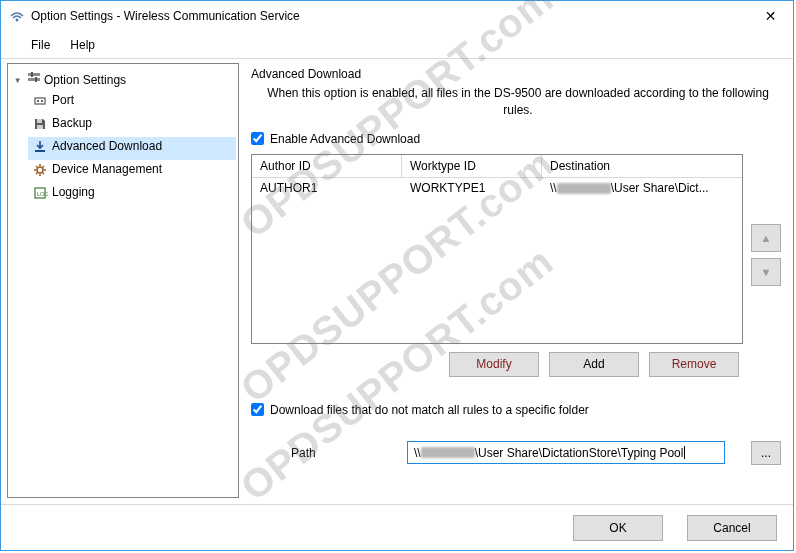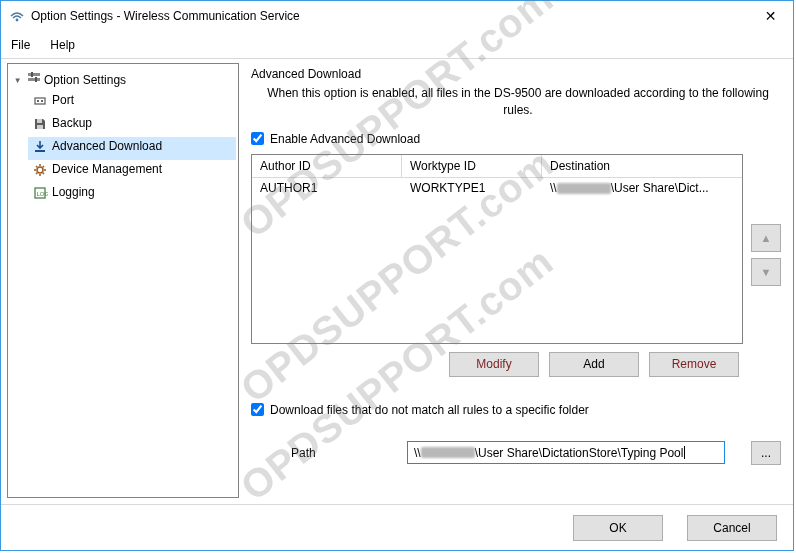--- a/index.html
+++ b/index.html
@@ -1,21 +1,21 @@
 <!DOCTYPE html>
 <html><head>
 <meta charset="utf-8">
 <style>
   html,body{margin:0;padding:0;font-family:"Segoe UI",Tahoma,sans-serif;font-size:12px;color:#000;background:#fff;}
   .window{width:794px;height:551px;border:1px solid #3a99e0;background:#fff;display:flex;flex-direction:column;box-sizing:border-box;position:relative;}
   .titlebar{height:30px;background:#fff;display:flex;align-items:center;padding:0 0 0 8px;border-bottom:1px solid #fff;}
   .app-icon{width:16px;height:16px;margin-right:6px;display:flex;align-items:center;justify-content:center;}
   .titlebar-text{flex:1;font-size:12px;}
   .close-btn{width:45px;height:30px;display:flex;align-items:center;justify-content:center;font-size:14px;font-family:Arial;cursor:pointer;}
-  .menubar{height:26px;display:flex;align-items:center;padding:0 0;background:#fff;}
+  .menubar{height:26px;display:flex;align-items:center;padding:0 20px;background:#fff;}
   .menu-item{padding:4px 10px;cursor:pointer;}
   .body-area{flex:1;display:flex;border-top:1px solid #d9d9d9;padding:4px 6px 6px 6px;gap:6px;box-sizing:border-box;}
   .tree-pane{width:232px;border:1px solid #828282;background:#fff;box-sizing:border-box;padding:4px 2px;overflow:hidden;}
   .tree-root{display:flex;align-items:center;gap:2px;padding:2px 4px;}
   .tree-toggle{font-family:monospace;width:10px;color:#666;}
   .tree-label{white-space:nowrap;}
   .tree-children{padding-left:18px;}
   .tree-item{display:flex;align-items:flex-start;gap:4px;padding:2px 4px;white-space:nowrap;}
   .tree-item.selected{background:#cde8ff;}
   .content-pane{flex:1;display:flex;flex-direction:column;padding:2px 6px 0 6px;box-sizing:border-box;}

